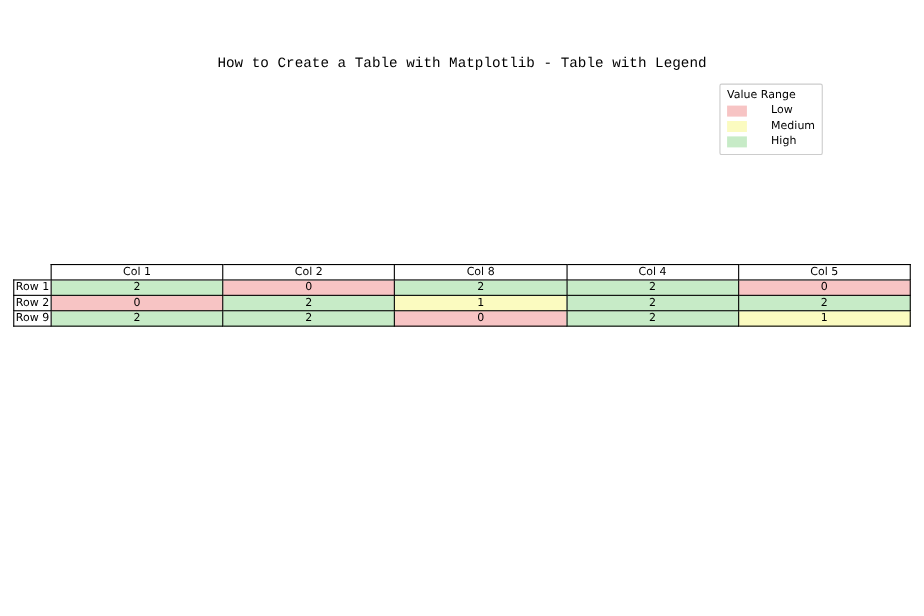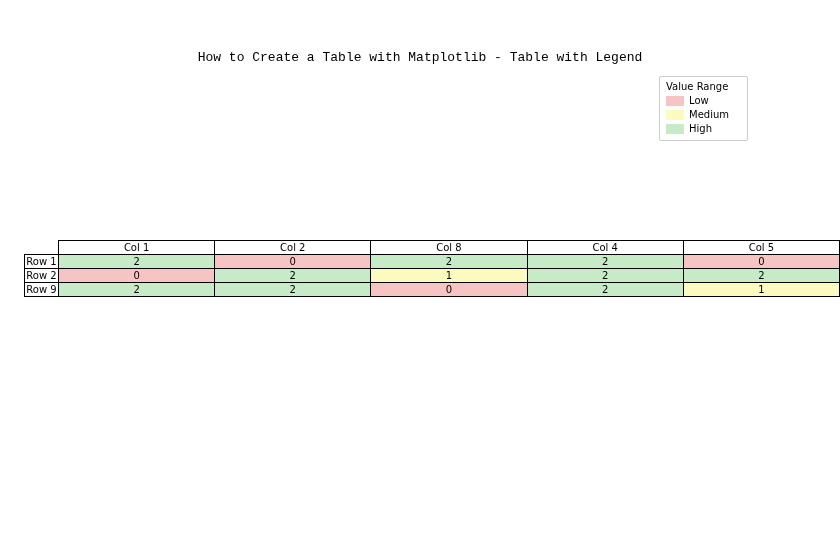--- a/index.html
+++ b/index.html
@@ -22,44 +22,43 @@
     font-size: 13px;
     font-family: Liberation Mono, monospace;
   }
   .legend {
     position: absolute;
     top: 76px;
     right: 92px;
     border: 1px solid #cccccc;
     border-radius: 2px;
     background: #ffffff;
-    padding: 4px 18px 4px 6px;
+    padding: 4px 6px 4px 6px;
     font-size: 10px;
   }
   .legend-title {
     font-size: 10px;
     margin-bottom: 2px;
   }
   .legend-row {
     display: flex;
     align-items: center;
-    gap: 5px;
+    gap: 22px;
     line-height: 14px;
   }
   .swatch {
     width: 18px;
     height: 10px;
     display: inline-block;
   }
   .table-wrap {
     position: absolute;
     top: 240px;
     left: 12px;
     width: 816px;
-    margin-left: 12px;
   }
   table {
     border-collapse: collapse;
     width: 100%;
     table-layout: fixed;
   }
   th, td {
     border: 1px solid #000000;
     text-align: center;
     font-weight: normal;

